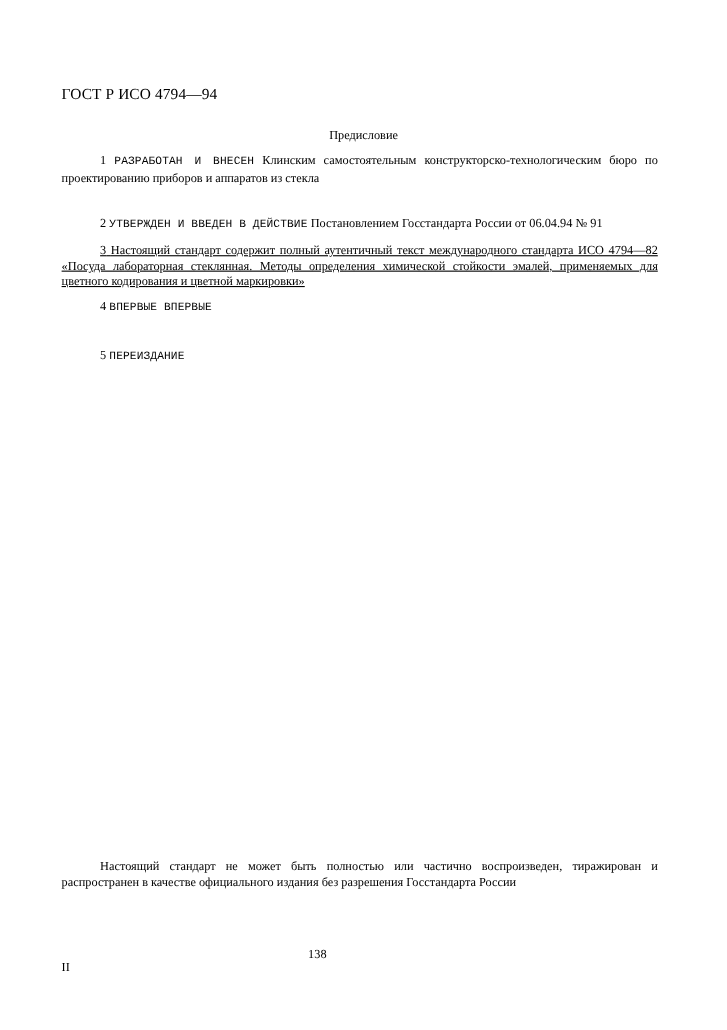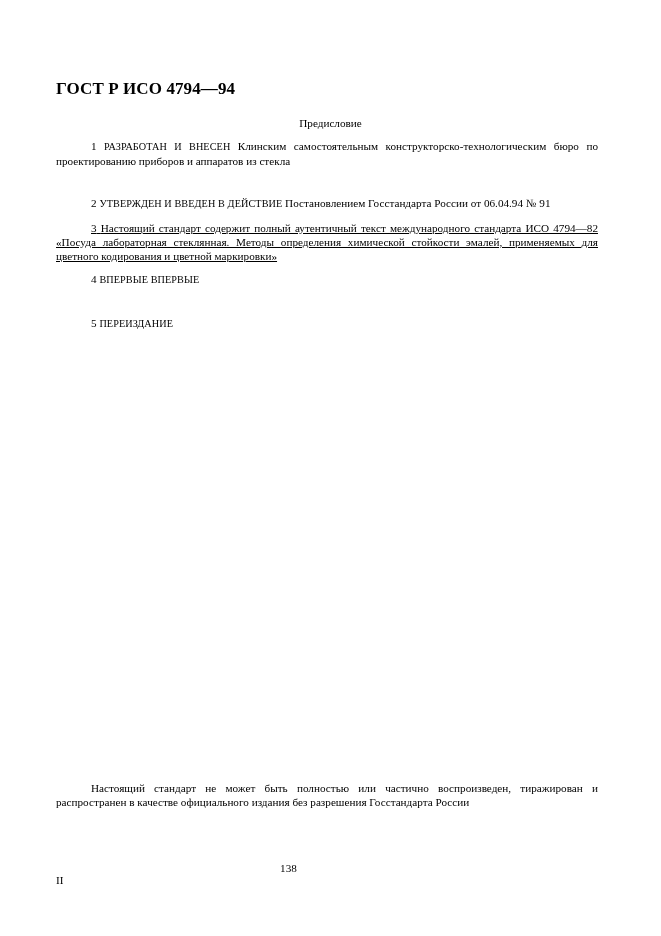--- a/index.html
+++ b/index.html
@@ -1,23 +1,23 @@
 <!DOCTYPE html>
 <html><head>
 <meta charset="utf-8">
 <style>
   html, body { margin:0; padding:0; background:#ffffff; }
   body { width:661px; height:936px; position:relative; overflow:hidden;
          font-family:"Liberation Serif", "DejaVu Serif", serif; color:#000; font-size:11.2px; }
   .abs { position:absolute; }
-  .header { left:56px; top:79px; font-weight:bold; font-size:17px; letter-spacing:0.1px; }
+  .header { left:56px; top:79px; font-weight:normal; font-size:14px; letter-spacing:0.1px; }
   .title { left:0; width:661px; top:117px; text-align:center; }
   .para { left:56px; width:542px; text-align:justify; line-height:14px; }
   .para .indent { display:inline-block; width:35px; }
-  .caps { font-family:Liberation Serif, serif; font-size:10.2px; letter-spacing:0.1px; }
+  .caps { font-family:Liberation Mono, monospace; font-size:10.2px; letter-spacing:0.1px; }
   .p1 { top:139px; }
   .p2 { top:180px;margin-top:16px; }
   .p3 { top:221px;text-decoration:underline; }
   .p4 { top:272px; }
   .p5 { top:316px; }
   .footer-note { top:781px; }
   .page-roman { left:56px; top:862px;margin-top:12px; }
   .page-num { left:0; width:577px; text-align:center; top:862px; }
 </style>
 </head>

